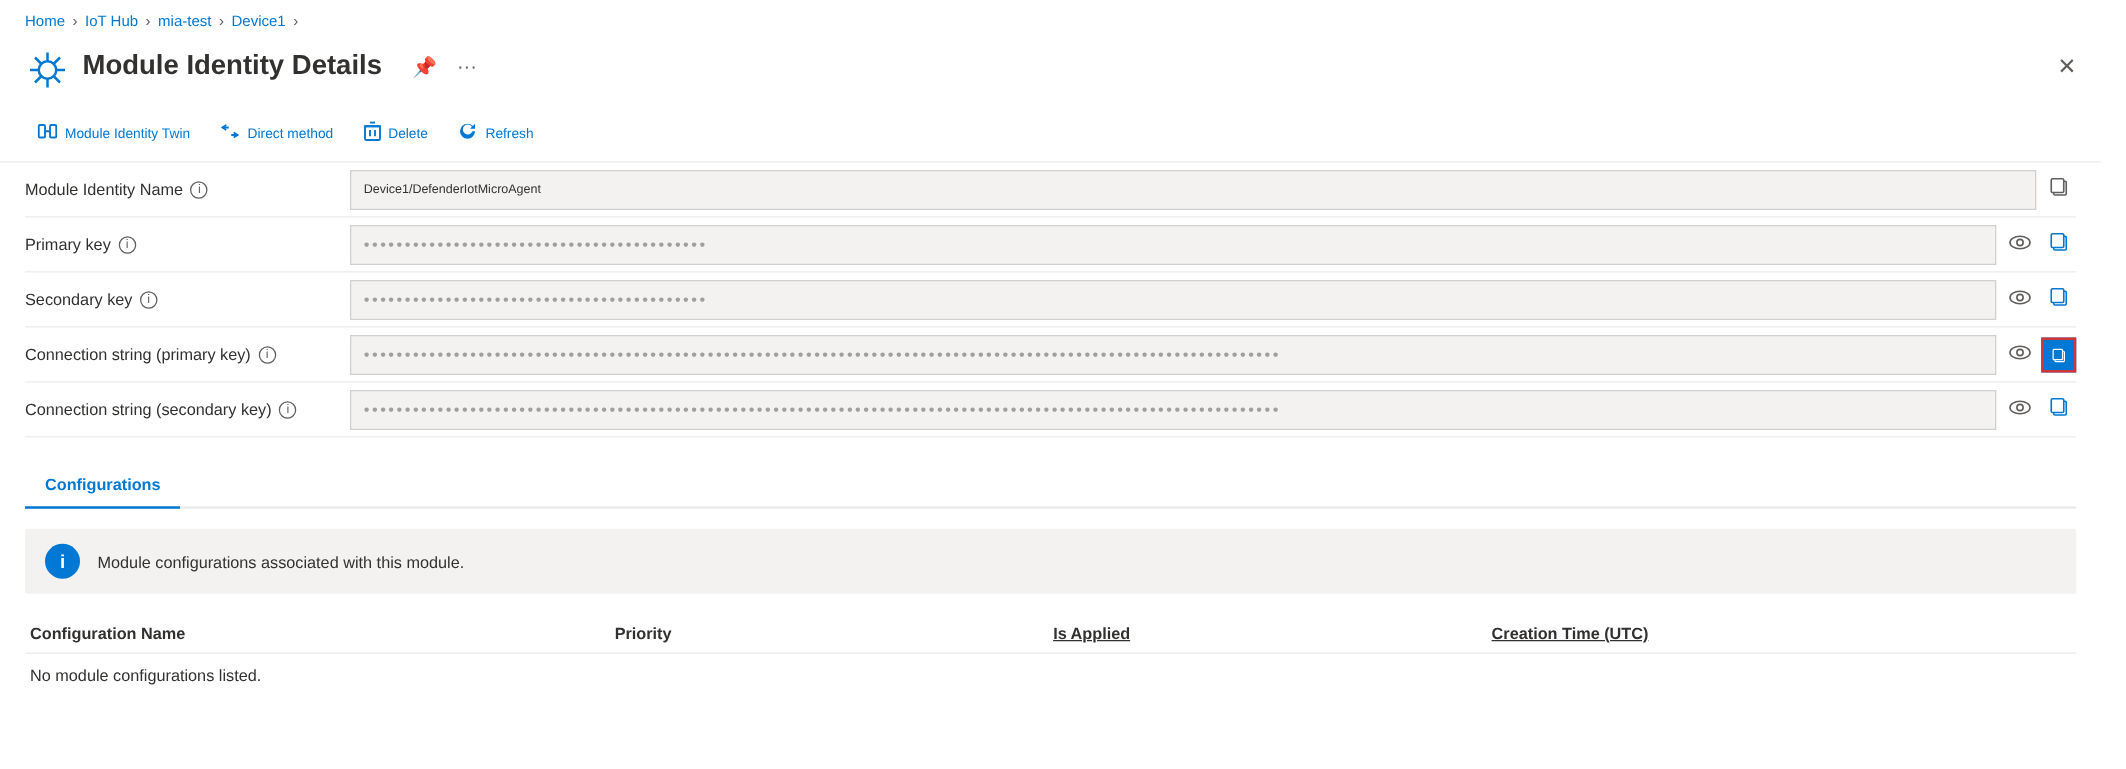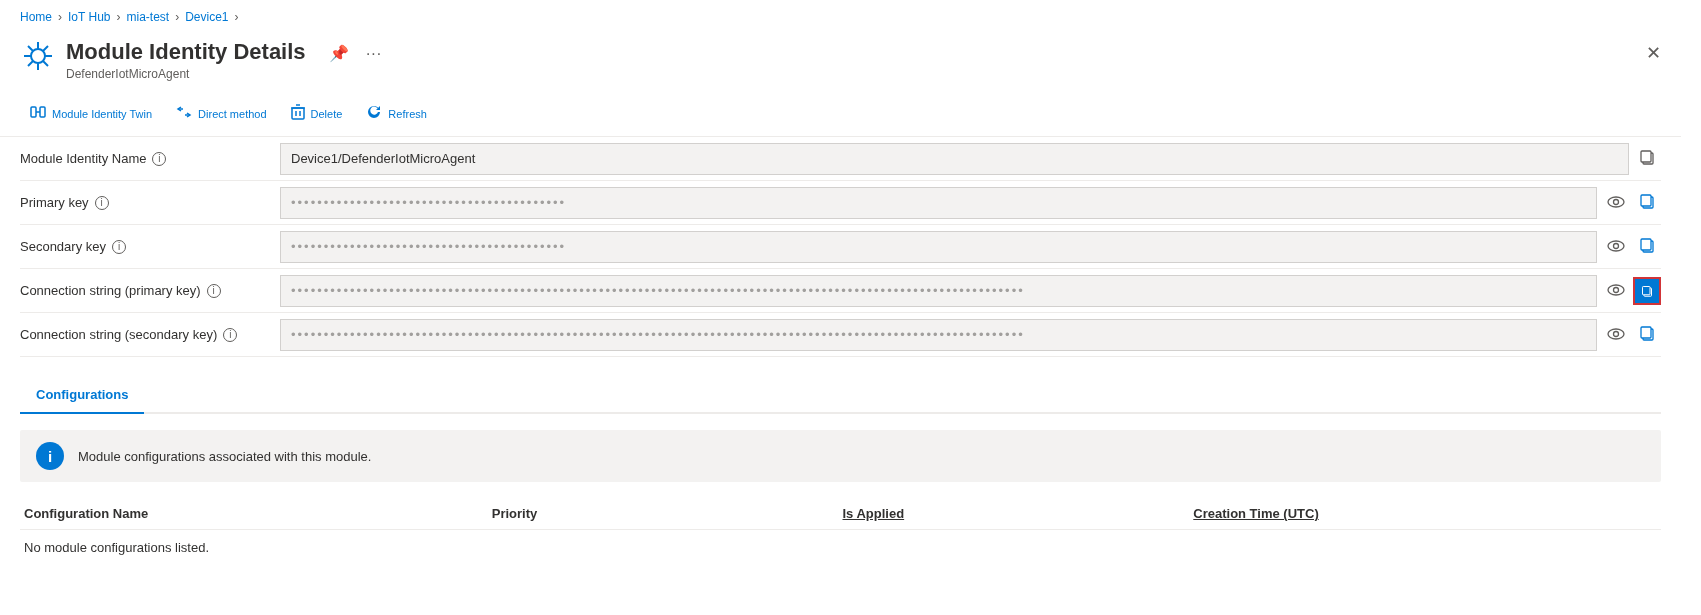--- a/index.html
+++ b/index.html
@@ -27,21 +27,21 @@
     .toolbar { display: flex; align-items: center; padding: 8px 20px; border-bottom: 1px solid #edebe9; gap: 4px; }
     .toolbar-btn { display: flex; align-items: center; gap: 6px; background: none; border: none; cursor: pointer; color: #0078d4; font-size: 11px; padding: 5px 10px; border-radius: 2px; }
     .toolbar-btn .btn-icon { font-size: 14px; }
 
     
     .form-section { padding: 0 20px; }
     .form-row { display: flex; align-items: center; border-bottom: 1px solid #edebe9; min-height: 44px; }
     .form-label { width: 260px; flex-shrink: 0; display: flex; align-items: center; gap: 6px; color: #323130; font-size: 13px; padding: 10px 0; }
     .info-icon { display: inline-flex; align-items: center; justify-content: center; width: 14px; height: 14px; border-radius: 50%; border: 1px solid #605e5c; color: #605e5c; font-size: 10px; cursor: pointer; flex-shrink: 0; }
     .form-value { flex: 1; display: flex; align-items: center; }
-    .form-input { flex: 1; height: 32px; border: 1px solid #d2d0ce; background: #f3f2f1; padding: 0 10px; font-size: 13px; color: #323130; outline: none; }
+    .form-input { flex: 1; height: 32px; border: 1px solid #d2d0ce; background: #f3f2f1; padding: 0 10px; font-size: 10px; color: #323130; outline: none; }
     .form-value-long { flex: 1; height: 32px; display: flex; align-items: center; padding: 0 10px; background: #f3f2f1; border: 1px solid #d2d0ce; color: #a19f9d; font-size: 13px; letter-spacing: 1px; overflow: hidden; }
     .form-actions { display: flex; align-items: center; gap: 2px; margin-left: 4px; }
     .form-action-btn { background: none; border: none; cursor: pointer; color: #605e5c; font-size: 16px; padding: 4px 6px; }
     .form-action-btn.active { background: #0078d4; color: #fff; border: 2px solid #e00; }
 
     
     .config-section { padding: 20px 20px 0 20px; }
     .config-tabs { display: flex; border-bottom: 2px solid #edebe9; }
     .config-tab { padding: 10px 16px; font-size: 13px; font-weight: 600; color: #323130; cursor: pointer; border-bottom: 2px solid transparent; margin-bottom: -2px; }
     .config-tab.active { border-bottom: 2px solid #0078d4; color: #0078d4; }
@@ -94,21 +94,20 @@
       </svg>
     </div>
     <div class="header-text">
       <div class="header-title">
         <span>Module Identity Details</span>
         <div class="header-actions">
           <button class="icon-btn" title="Pin">📌</button>
           <button class="icon-btn" title="More options">···</button>
         </div>
       </div>
-      <div class="header-subtitle">DefenderIotMicroAgent</div>
     </div>
     <button class="close-btn" title="Close">✕</button>
   </div>
 
   <div class="toolbar">
     <button class="toolbar-btn">
       <span class="btn-icon">
         <svg width="16" height="14" viewBox="0 0 16 14" fill="none">
           <rect x="1" y="2" width="5" height="10" rx="1" stroke="#0078d4" stroke-width="1.5"></rect>
           <rect x="10" y="2" width="5" height="10" rx="1" stroke="#0078d4" stroke-width="1.5"></rect>

